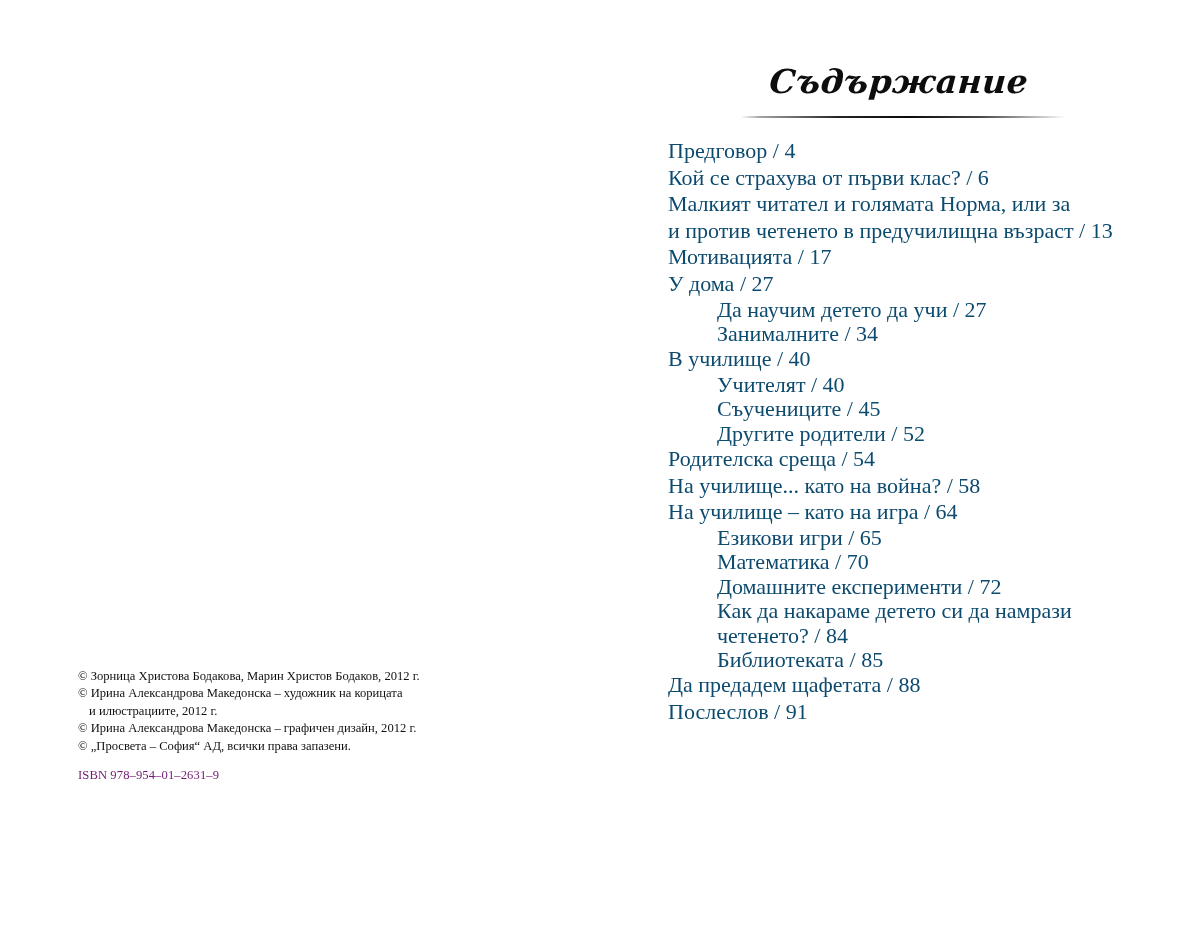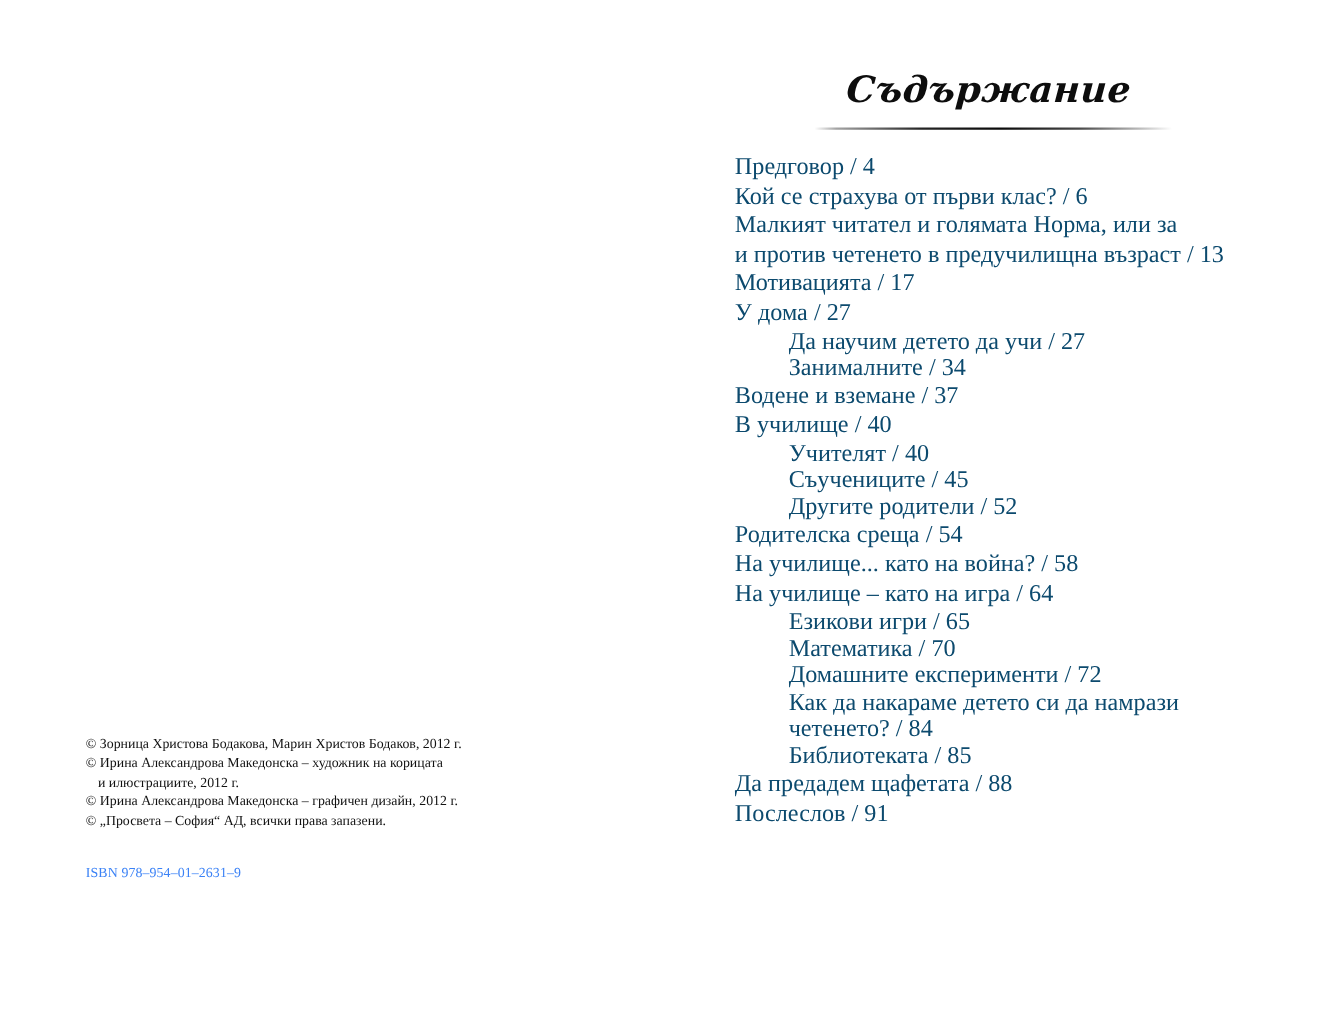--- a/index.html
+++ b/index.html
@@ -32,24 +32,24 @@
   .copyright-line {
     font-size: 12.6px;
     line-height: 17.4px;
     color: #111111;
     white-space: pre-wrap;
   }
   .copyright-line.cont {
     padding-left: 11px;
   }
   .isbn {
-    margin-top: 30px;
+    margin-top: 12px;
     font-size: 12.6px;
     line-height: 17px;
-    color: #3b82f6;
+    color: #701a75;
     letter-spacing: 0.1px;
   }
 
   
   .right-page {
     position: absolute;
     left: 668px;
     top: 60px;
     width: 470px;
   }
@@ -131,21 +131,20 @@
     </div>
     <div class="toc-list">
         <div class="toc-entry level-1">Предговор / 4</div>
         <div class="toc-entry level-1">Кой се страхува от първи клас? / 6</div>
         <div class="toc-entry level-1">Малкият читател и голямата Норма, или за
 и против четенето в предучилищна възраст / 13</div>
         <div class="toc-entry level-1">Мотивацията / 17</div>
         <div class="toc-entry level-1">У дома / 27</div>
         <div class="toc-entry level-2">Да научим детето да учи / 27</div>
         <div class="toc-entry level-2">Занималните / 34</div>
-        <div class="toc-entry level-1">Водене и вземане / 37</div>
         <div class="toc-entry level-1">В училище / 40</div>
         <div class="toc-entry level-2">Учителят / 40</div>
         <div class="toc-entry level-2">Съучениците / 45</div>
         <div class="toc-entry level-2">Другите родители / 52</div>
         <div class="toc-entry level-1">Родителска среща / 54</div>
         <div class="toc-entry level-1">На училище... като на война? / 58</div>
         <div class="toc-entry level-1">На училище – като на игра / 64</div>
         <div class="toc-entry level-2">Езикови игри / 65</div>
         <div class="toc-entry level-2">Математика / 70</div>
         <div class="toc-entry level-2">Домашните експерименти / 72</div>

